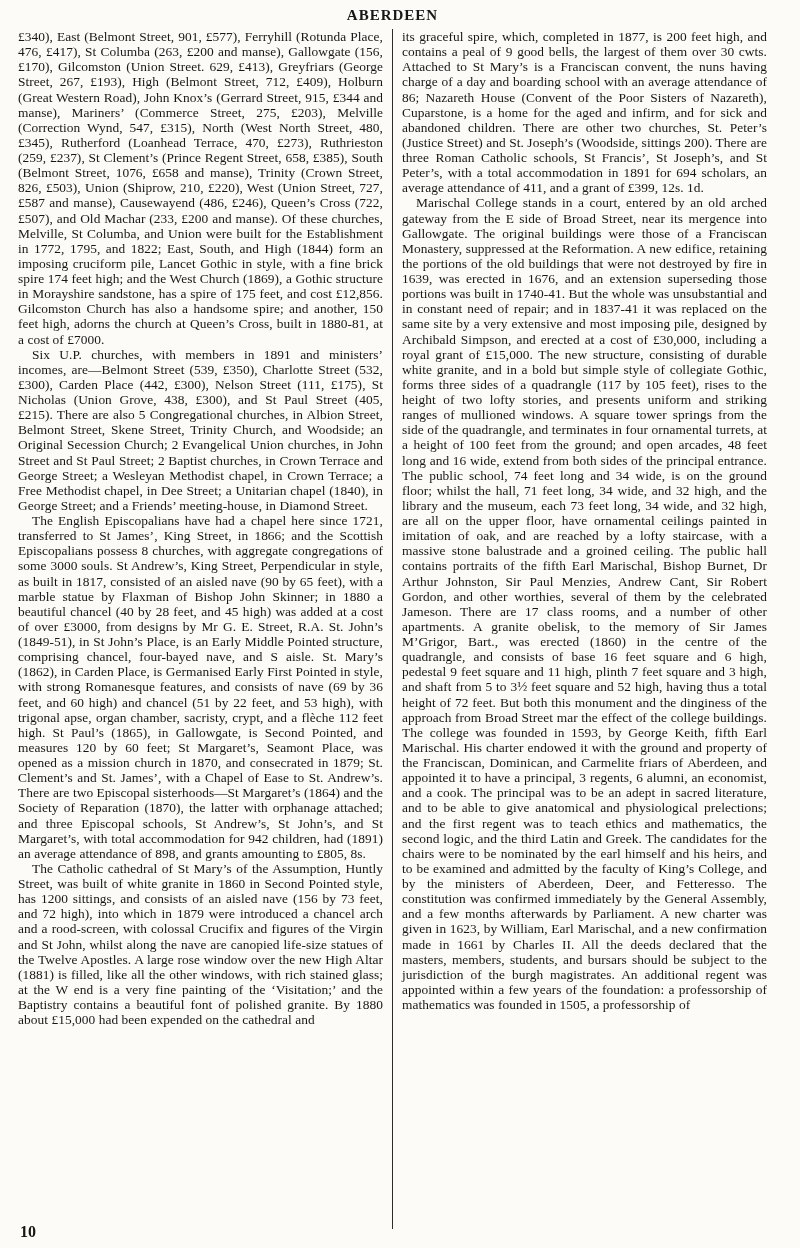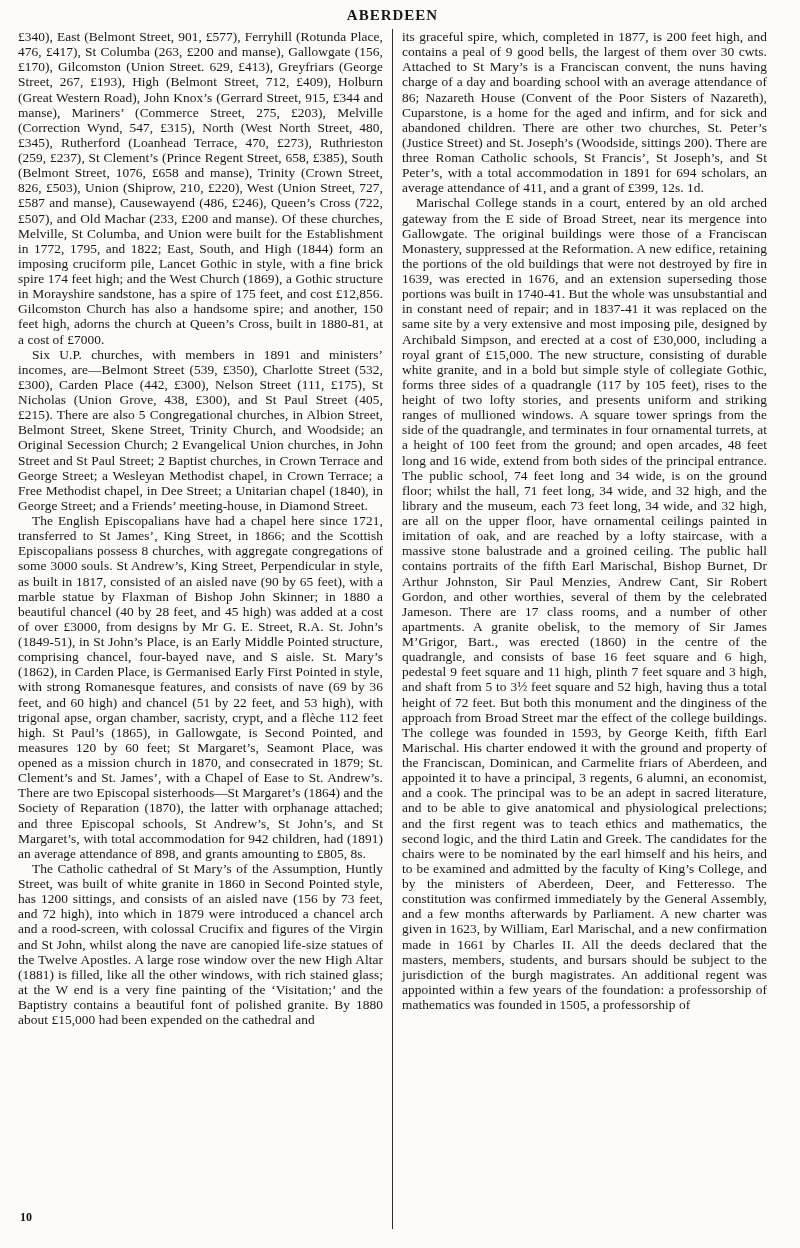--- a/index.html
+++ b/index.html
@@ -41,22 +41,22 @@
     margin: 0;
     font-size: 13.4px;
     line-height: 15.12px;
     text-align: justify;
     letter-spacing: 0.05px;
   }
   p.indent { text-indent: 14px; }
   .pagenum {
     position: absolute;
     left: 20px;
-    bottom: 23px;
-    font-size: 12px;
+    bottom: 7px;
+    font-size: 16px;
     font-weight: bold;
   }
 </style>
 </head>
 <body>
 
 <div class="page">
 
   <div class="headers">
     <div class="h">ABERDEEN</div>

